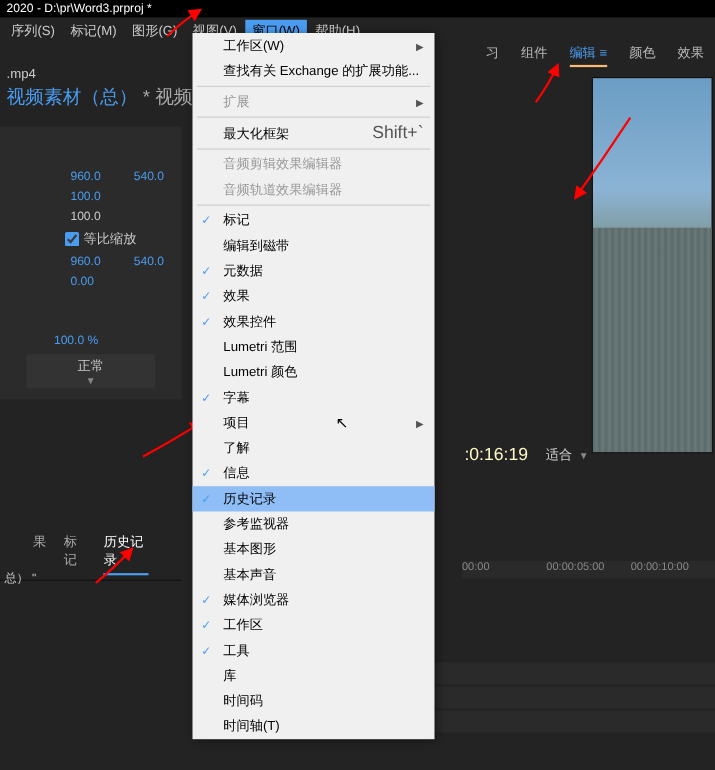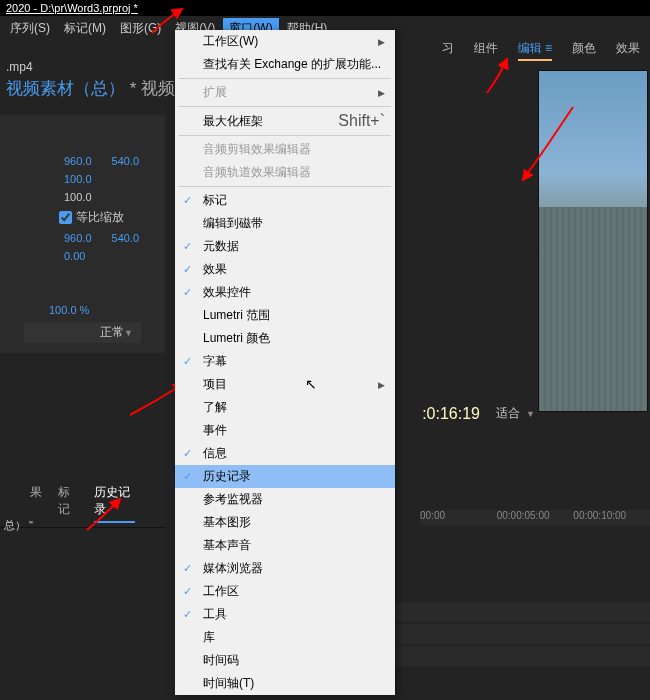--- a/index.html
+++ b/index.html
@@ -1,30 +1,30 @@
 <!DOCTYPE html>
 <html><head>
 <meta charset="utf-8">
 <style>
   * { margin: 0; padding: 0; box-sizing: border-box; font-family: "Microsoft YaHei", sans-serif; }
   body { width: 650px; height: 700px; background: #232323; color: #ccc; font-size: 12px; overflow: hidden; position: relative; }
-  .titlebar { background: #000; color: #fff; padding: 2px 6px; font-size: 11px; text-decoration: underline; }
+  .titlebar { background: #000; color: #fff; padding: 2px 6px; font-size: 11px; }
   .menubar { background: #232323; padding: 2px 4px; display: flex; gap: 2px; }
   .menu-item { padding: 2px 6px; cursor: pointer; }
   .menu-item.open { background: #4a9cf0; color: #000; }
   .workspace-tabs { position: absolute; right: 10px; top: 40px; display: flex; gap: 20px; color: #bbb; }
   .ws-tab { cursor: pointer; }
   .ws-tab.active { color: #4a9cf0; border-bottom: 2px solid #fdba74; padding-bottom: 2px; }
   .left-panel { position: absolute; left: 0; top: 60px; width: 165px; background: #2b2b2b; padding: 4px; }
-  .prop-row { display: flex; gap: 20px; margin: 6px 0 6px 60px; }
+  .prop-row { display: flex; gap: 30px; margin: 6px 0 6px 60px; }
   .prop-val { color: #4a9cf0; font-size: 11px; }
   .prop-label { color: #ccc; font-size: 11px; margin-left: 60px; }
   .checkbox { display: flex; align-items: center; gap: 4px; margin: 6px 0 6px 55px; }
   .checkbox input { accent-color: #4a9cf0; }
-  .dropdown { background: #333; padding: 2px 8px; margin: 6px 20px; display: flex; justify-content: flex-end; align-items: center; }
+  .dropdown { background: #333; padding: 2px 8px; margin: 6px 20px; display: flex; justify-content: space-between; align-items: center; flex-direction: column; }
   .dropdown .arrow { font-size: 9px; color: #888; }
   .dd-menu { position: absolute; left: 175px; top: 30px; width: 220px; background: #f0f0f0; color: #000; box-shadow: 2px 2px 8px rgba(0,0,0,0.5); z-index: 100; font-size: 12px; }
   .dd-item { padding: 3px 10px 3px 28px; position: relative; cursor: default; display: flex; justify-content: space-between; align-items: center; }
   .dd-item.highlighted { background: #8ebef5; }
   .dd-item.disabled { color: #999; }
   .dd-sep { height: 1px; background: #ccc; margin: 2px 4px; }
   .dd-check { position: absolute; left: 8px; color: #4a9cf0; font-size: 11px; }
   .dd-sub { font-size: 9px; color: #555; }
   .shortcut { color: #555; font-size: 16px; }
   .mid-tabs { position: absolute; left: 0; top: 480px; display: flex; gap: 16px; padding: 4px 30px; border-bottom: 1px solid #111; width: 165px; }
@@ -163,23 +163,20 @@
       <span>字幕</span>
     </div>
     <div class="dd-item">
       <span>项目</span>
       <span class="dd-sub">▶</span>
     </div>
     <div class="dd-item">
       <span>了解</span>
     </div>
     <div class="dd-item">
-      <span>事件</span>
-    </div>
-    <div class="dd-item">
       <span class="dd-check">✓</span>
       <span>信息</span>
     </div>
     <div class="dd-item highlighted">
       <span class="dd-check">✓</span>
       <span>历史记录</span>
     </div>
     <div class="dd-item">
       <span>参考监视器</span>
     </div>

